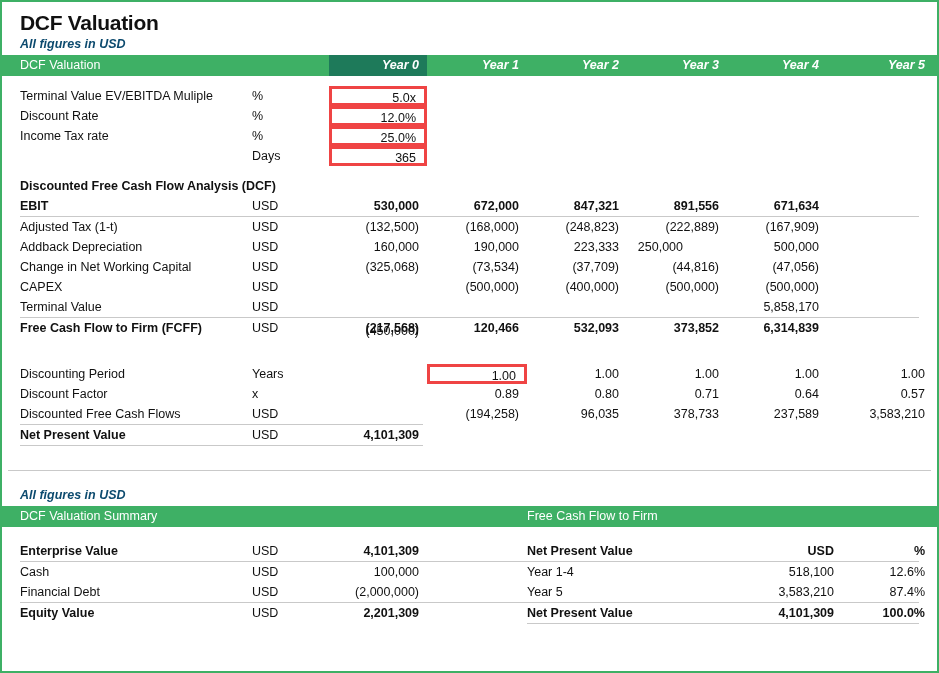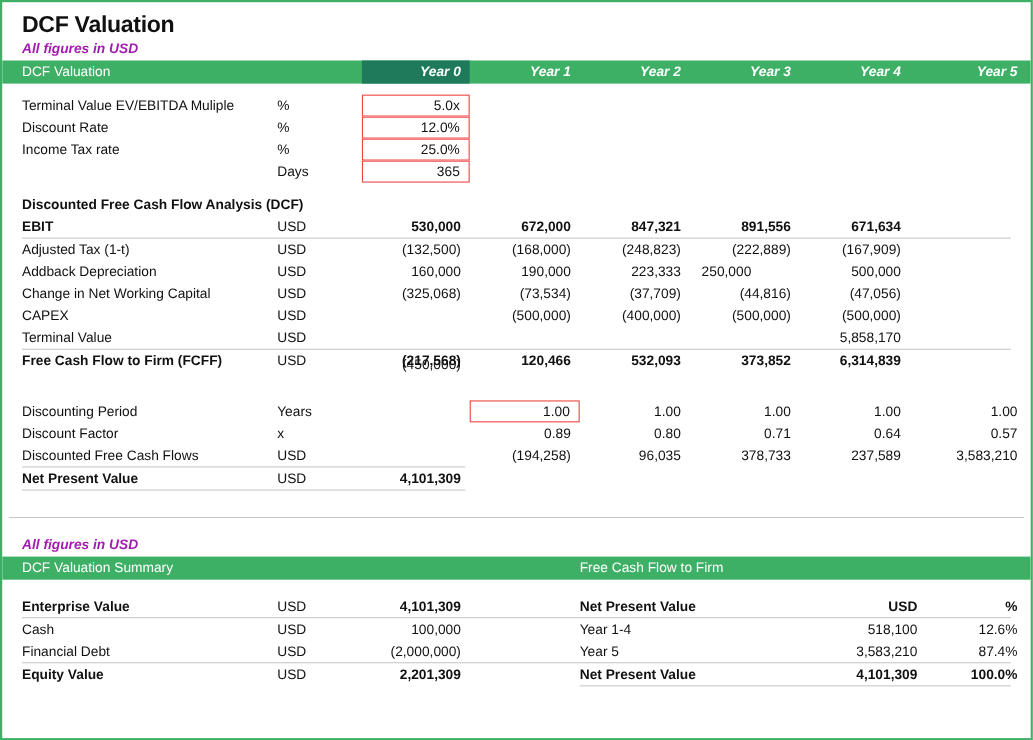--- a/index.html
+++ b/index.html
@@ -8,21 +8,21 @@
     position:relative;width:939px;height:673px;box-sizing:border-box;
     border:2px solid #3EB065;background:#ffffff;overflow:hidden;
   }
 
   
   .title{
     font-size:21px;font-weight:bold;color:#111;letter-spacing:-0.3px;
     padding:8px 18px 0 18px;line-height:26px;
   }
   .subtitle{
-    font-size:12.5px;font-style:italic;font-weight:bold;color:#a21caf;
+    font-size:12.5px;font-style:italic;font-weight:bold;color:#0c4a6e;
     padding:1px 18px 3px 18px;line-height:15px;
   }
 
   
   .band{
     position:relative;height:21px;background:#3EB065;
     display:flex;align-items:center;
   }
   .band .band-title{
     color:#ffffff;font-size:12.5px;padding-left:18px;line-height:21px;
@@ -48,21 +48,21 @@
   }
   .row .cell{
     position:absolute;top:0;text-align:right;box-sizing:border-box;
     padding-right:8px;white-space:nowrap;
   }
   .row.bold .lbl,.row.bold .cell{font-weight:bold;}
   .row.section .lbl{font-weight:bold;}
 
   
   .inputbox{
-    border:1px solid #ef4444;background:#ffffff;height:20px;line-height:18px;
+    border:3px solid #ef4444;background:#ffffff;height:20px;line-height:18px;
   }
 
   .spacer{height:10px;}
   .divider{
     margin:0;height:0;border-top:1px solid #c9c9c9;
   }
 </style>
 </head>
 <body>
 

